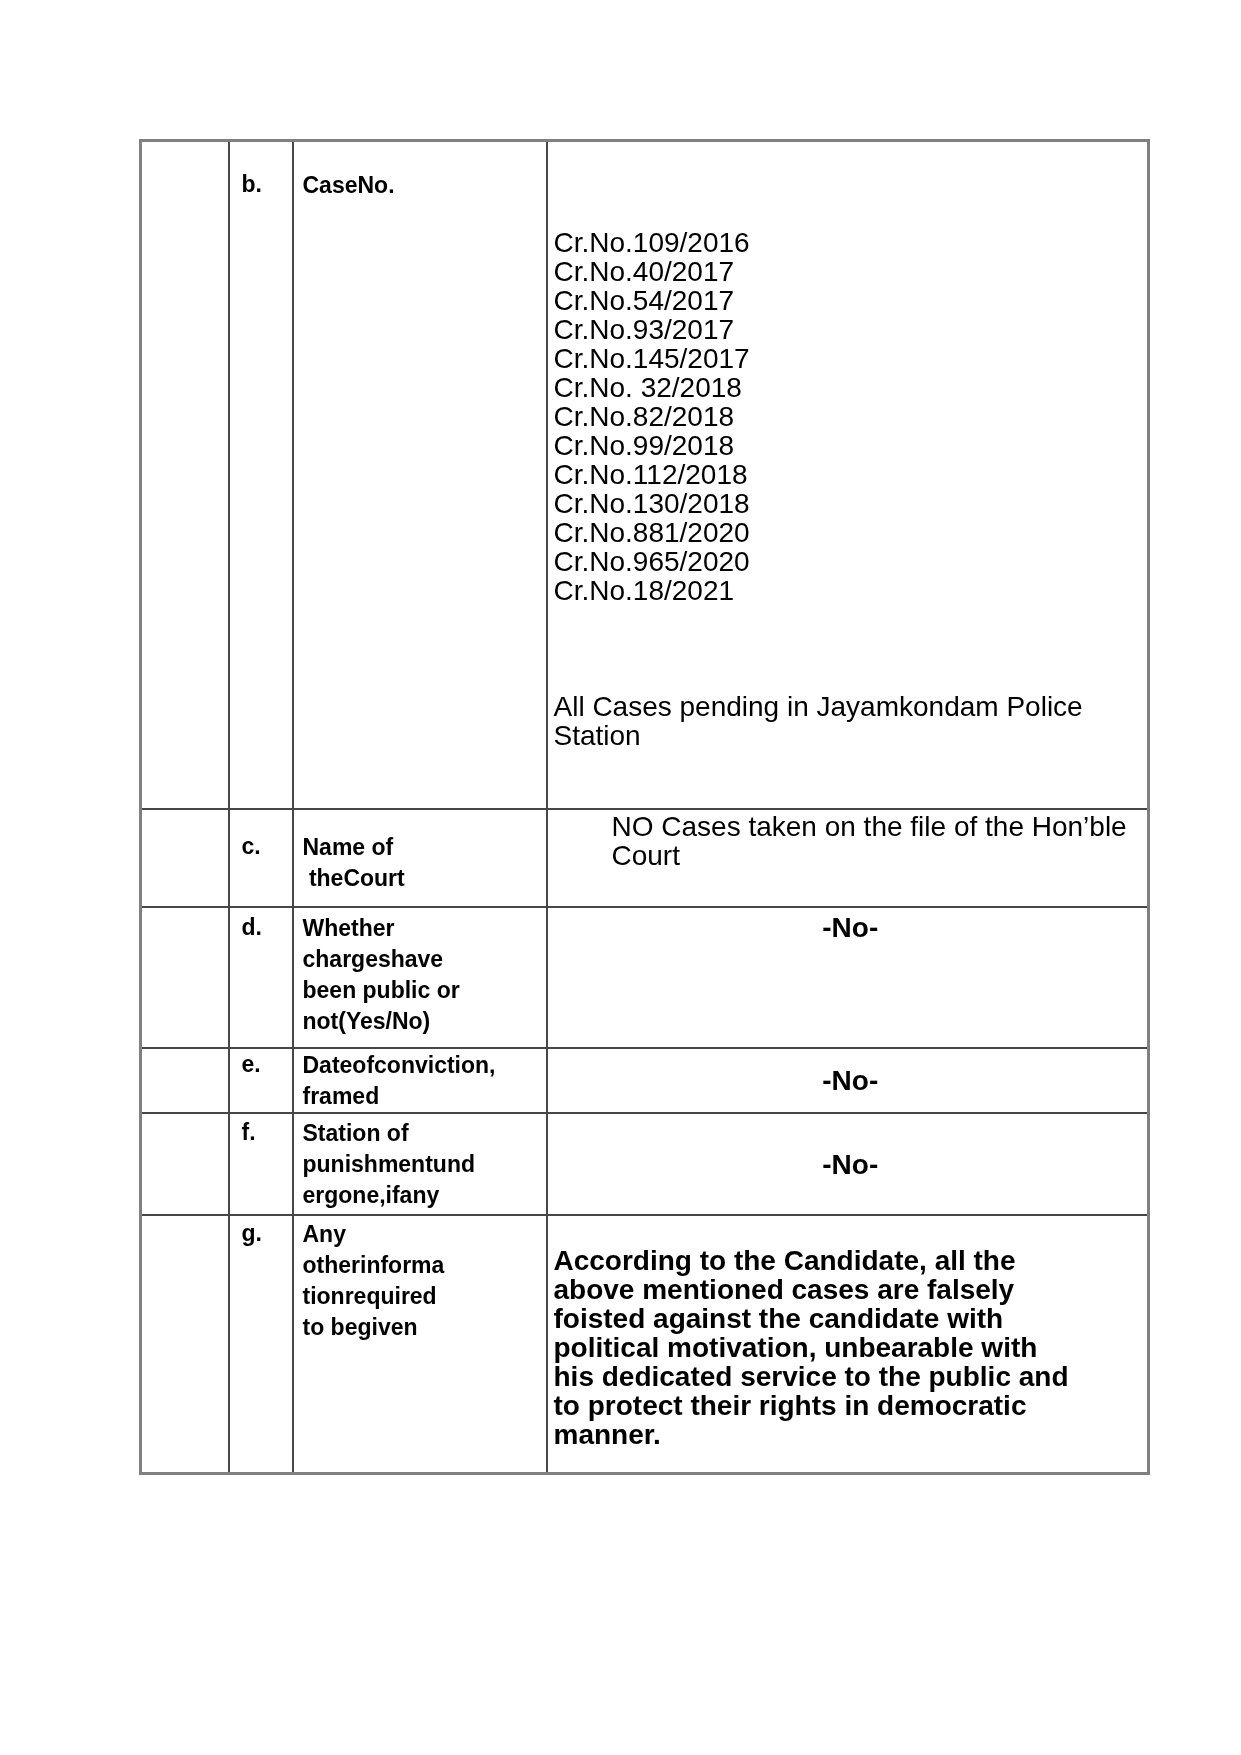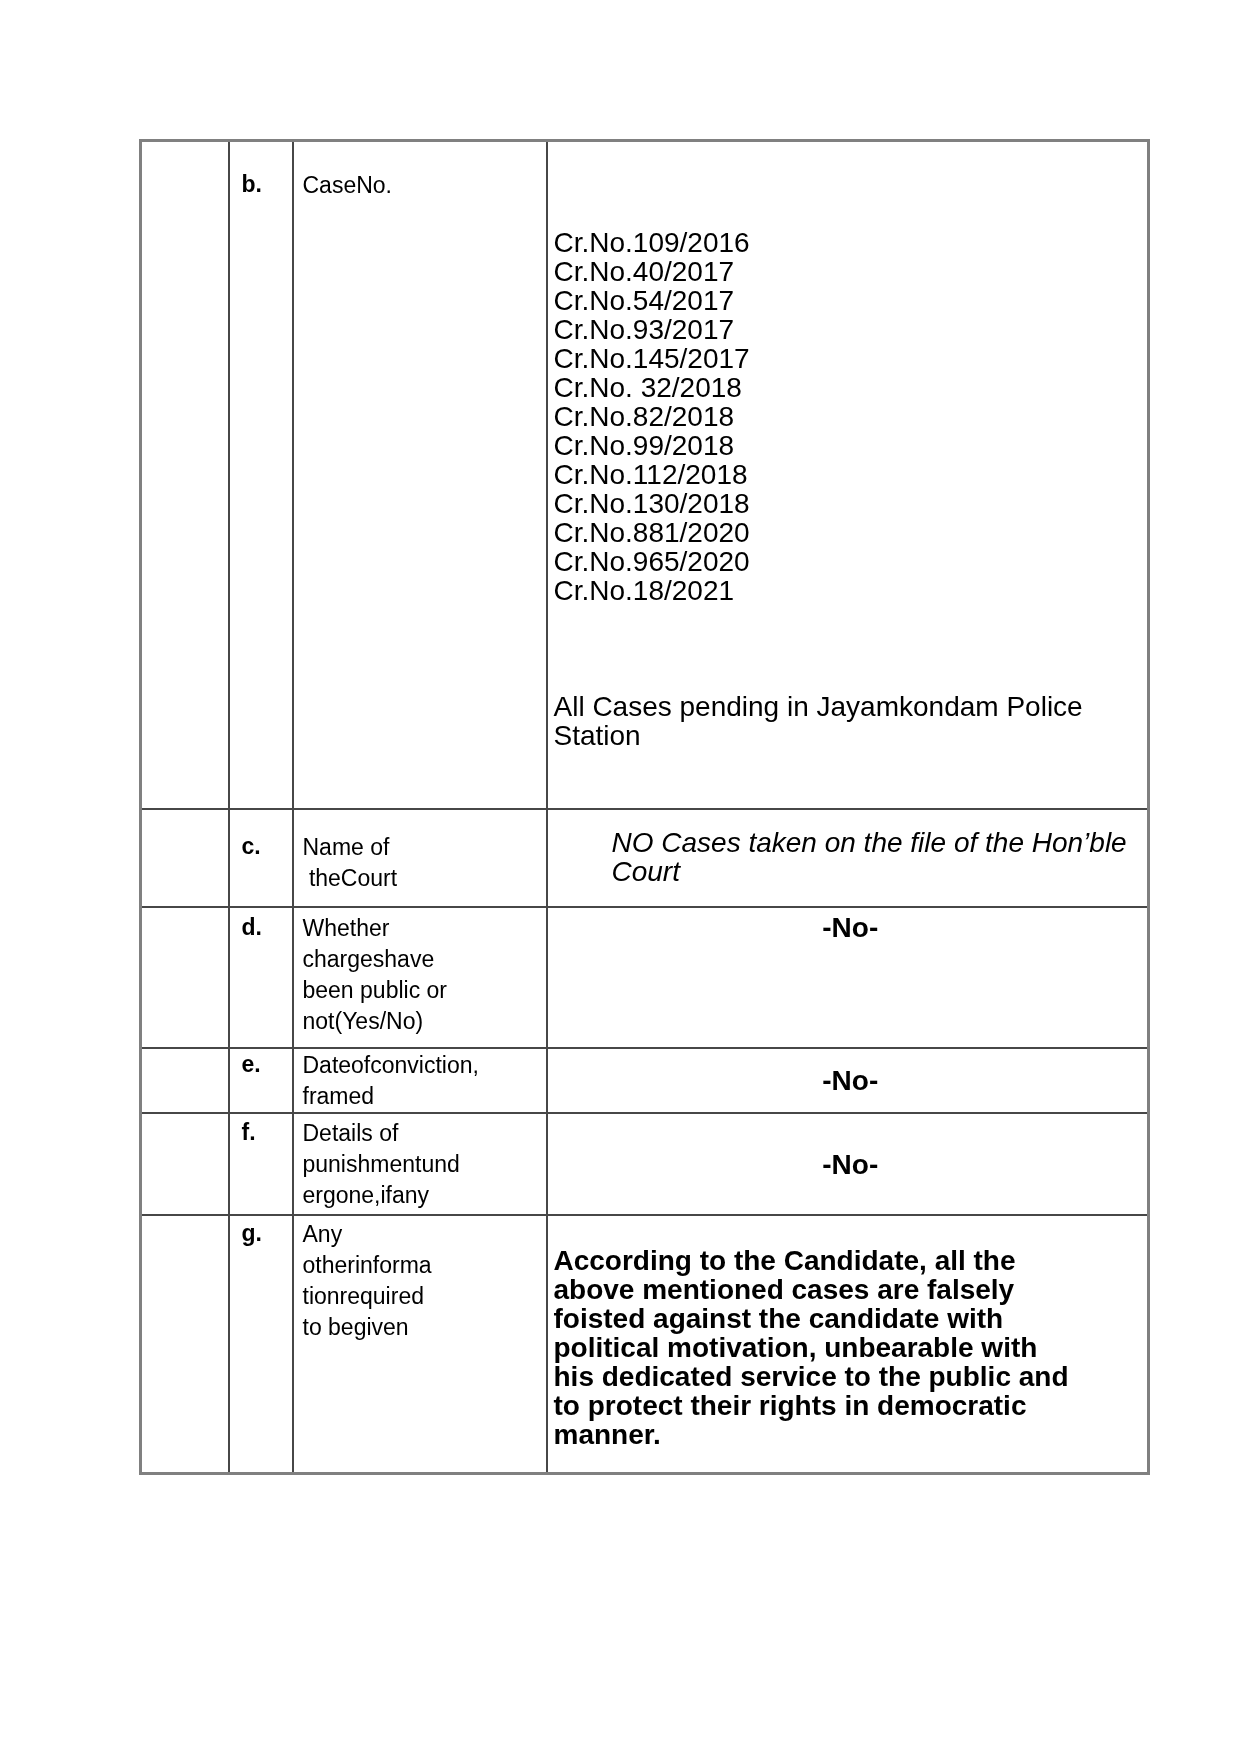--- a/index.html
+++ b/index.html
@@ -31,37 +31,37 @@
     line-height: 29px;
     overflow: hidden;
   }
   .cell-spacer { }
   .cell-letter {
     font-weight: bold;
     font-size: 23px;
     padding-left: 12px;
   }
   .cell-label {
-    font-weight: normal;
+    font-weight: bold;
     font-size: 23px;
     line-height: 31px;
     padding-left: 9px;
     padding-right: 0;
     white-space: pre-wrap;
   }
   .cell-value {
     padding-left: 6px;
     white-space: pre-wrap;
   }
   
   .row-b .cell-letter, .row-b .cell-label, .row-b .cell-value { padding-top: 28px; }
   .row-b .case-note { margin-top: 29px; }
   
   .row-c .cell-letter, .row-c .cell-label { padding-top: 22px; }
-  .row-c .cell-value { padding-top: 18px; padding-left: 64px; font-style: italic; }
+  .row-c .cell-value { padding-top: 2px; padding-left: 64px; }
   
   .row-d .cell-letter, .row-d .cell-label { padding-top: 5px; }
   .row-d .cell-value { padding-top: 5px; text-align: center; font-weight: bold; }
   
   .row-e .cell-letter, .row-e .cell-label { padding-top: 1px; }
   .row-e .cell-value { vertical-align: middle; text-align: center; font-weight: bold; }
   
   .row-f .cell-letter, .row-f .cell-label { padding-top: 4px; }
   .row-f .cell-value { vertical-align: middle; text-align: center; font-weight: bold; }
   
@@ -127,21 +127,21 @@
       <tr class="row-e" style="height:63px">
         <td class="cell-spacer"></td>
         <td class="cell-letter">e.</td>
         <td class="cell-label">Dateofconviction,
 framed</td>
         <td class="cell-value">-No-</td>
       </tr>
       <tr class="row-f" style="height:102px">
         <td class="cell-spacer"></td>
         <td class="cell-letter">f.</td>
-        <td class="cell-label">Details of
+        <td class="cell-label">Station of
 punishmentund
 ergone,ifany</td>
         <td class="cell-value">-No-</td>
       </tr>
       <tr class="row-g" style="height:258px">
         <td class="cell-spacer"></td>
         <td class="cell-letter">g.</td>
         <td class="cell-label">Any
 otherinforma
 tionrequired

